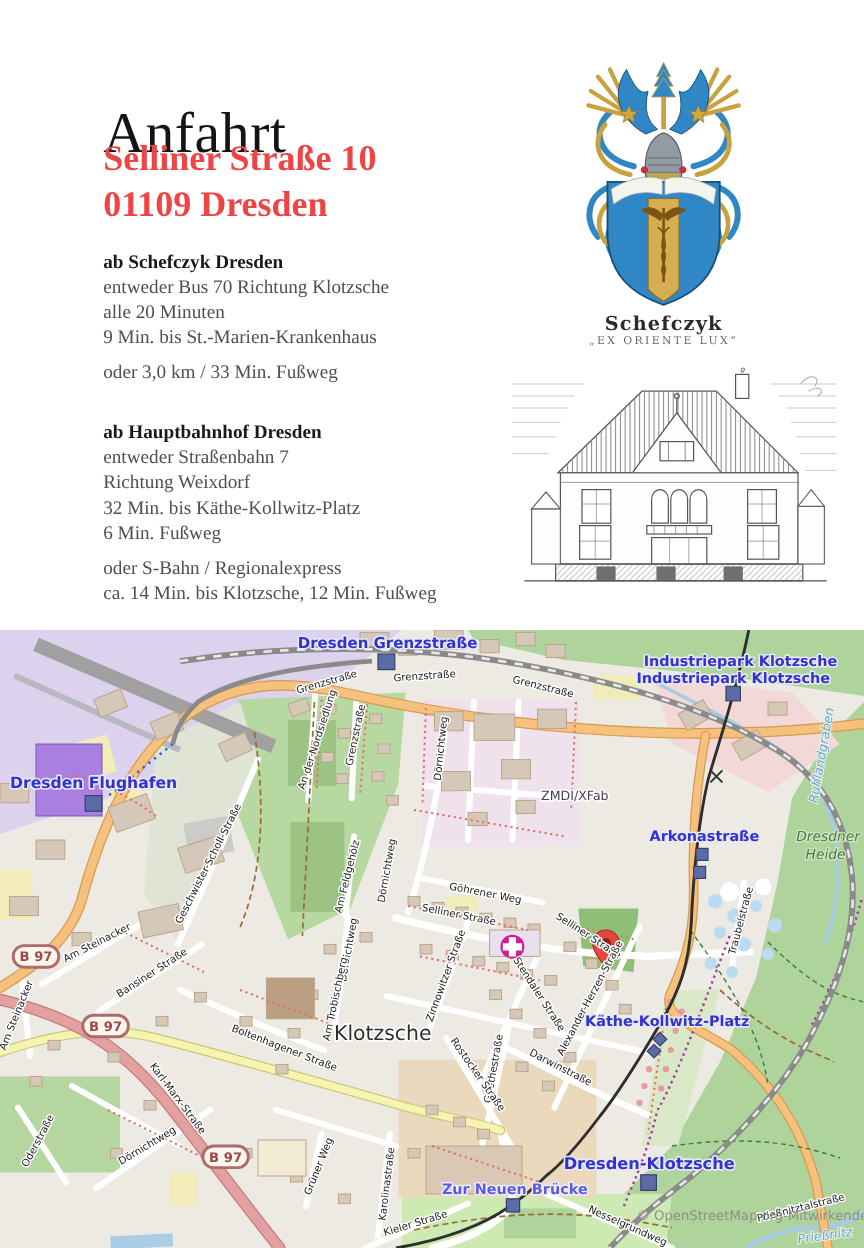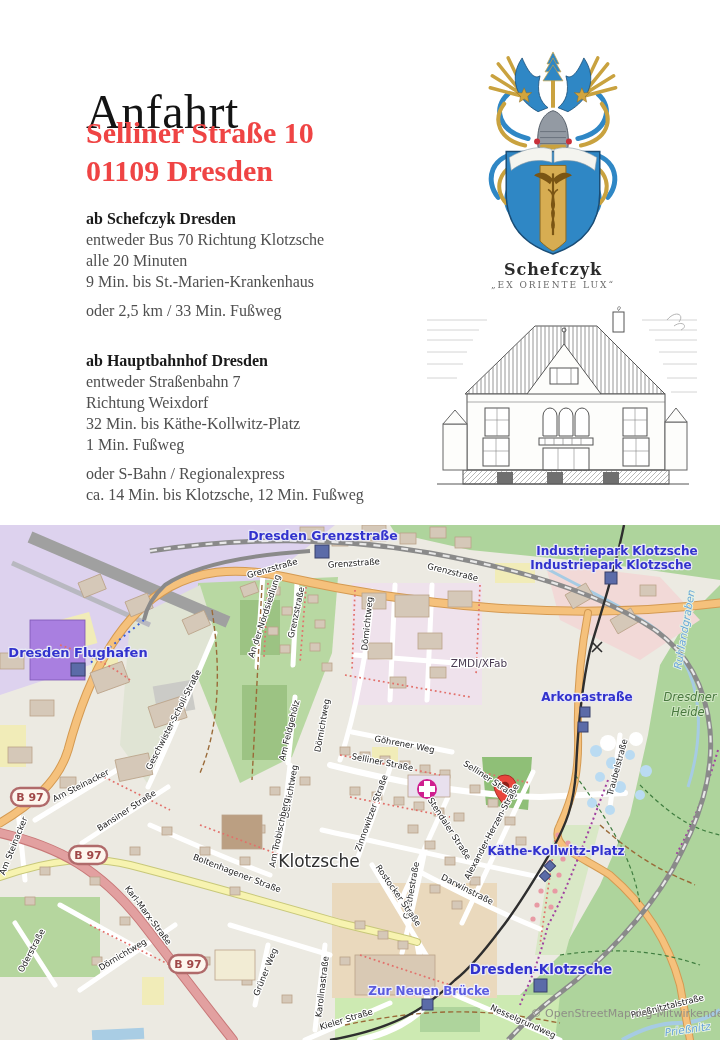--- a/index.html
+++ b/index.html
@@ -49,29 +49,29 @@
   <div id="addr">
     <div>Selliner Straße 10</div>
     <div>01109 Dresden</div>
   </div>
 
   <div class="route" id="route-air">
     <div class="h">ab Schefczyk Dresden</div>
     <div>entweder Bus 70 Richtung Klotzsche</div>
     <div>alle 20 Minuten</div>
     <div>9 Min. bis St.-Marien-Krankenhaus</div>
-    <div class="para">oder 2,5 km / 33 Min. Fußweg</div>
+    <div class="para">oder 3,0 km / 33 Min. Fußweg</div>
   </div>
 
   <div class="route" id="route-hbf">
     <div class="h">ab Hauptbahnhof Dresden</div>
     <div>entweder Straßenbahn 7</div>
     <div>Richtung Weixdorf</div>
     <div>32 Min. bis Käthe-Kollwitz-Platz</div>
-    <div>1 Min. Fußweg</div>
+    <div>6 Min. Fußweg</div>
     <div class="para">oder S-Bahn / Regionalexpress</div>
     <div>ca. 14 Min. bis Klotzsche, 12 Min. Fußweg</div>
   </div>
 
   <svg id="crest" width="170" height="214" viewBox="0 0 170 215">
     <g fill="none" stroke-linecap="round">
       <path d="M60,95 C30,88 24,64 40,50 M54,110 C22,110 16,138 30,154 M58,128 C32,142 34,170 52,176" stroke="#2f87c5" stroke-width="5"></path>
       <path d="M57,102 C30,96 24,76 36,60 M55,119 C28,124 26,148 38,160" stroke="#c9a23f" stroke-width="4"></path>
       <path d="M110,95 C140,88 146,64 130,50 M116,110 C148,110 154,138 140,154 M112,128 C138,142 136,170 118,176" stroke="#2f87c5" stroke-width="5"></path>
       <path d="M113,102 C140,96 146,76 134,60 M115,119 C142,124 144,148 132,160" stroke="#c9a23f" stroke-width="4"></path>

